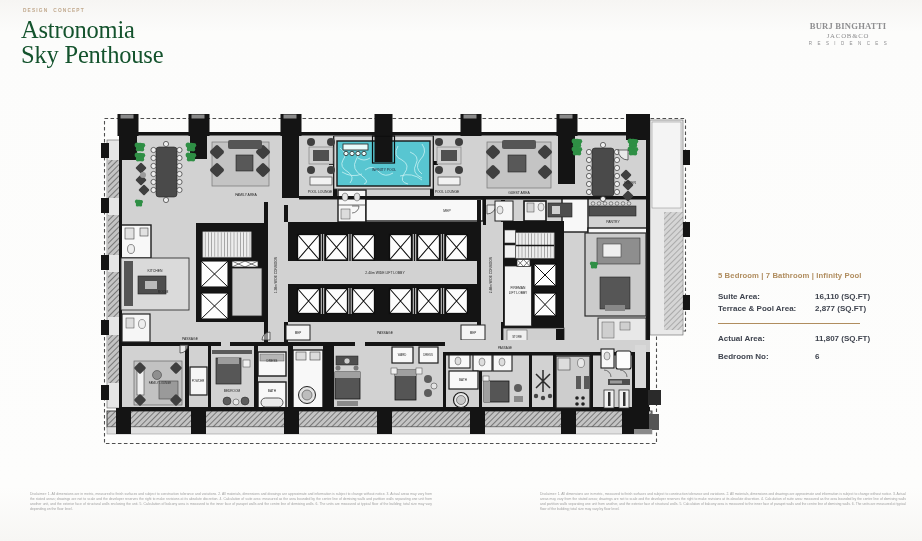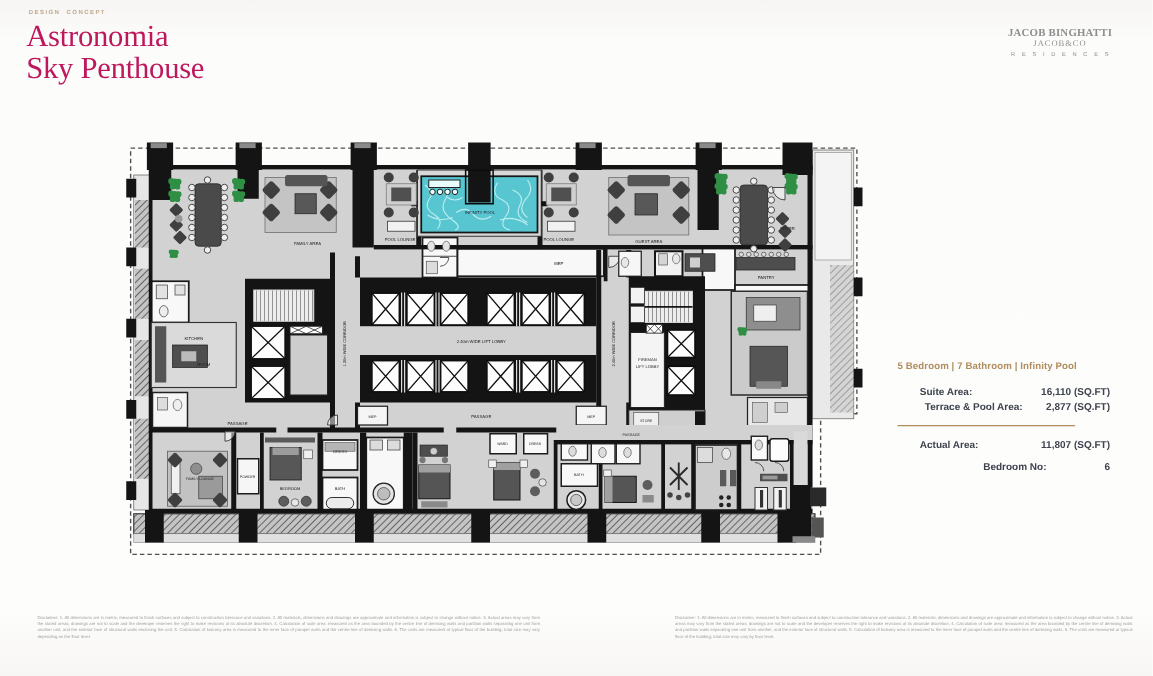--- a/index.html
+++ b/index.html
@@ -1,43 +1,43 @@
 <!DOCTYPE html>
 <html><head>
 <meta charset="utf-8">
 <style>
   html,body{margin:0;padding:0;}
   body{width:922px;height:541px;overflow:hidden;position:relative;
        background:linear-gradient(180deg,#f6f5f3 0%,#fcfcfb 6%,#fdfdfc 90%,#f7f6f4 100%);font-family:"Liberation Sans",sans-serif;}
   .eyebrow{position:absolute;left:23px;top:8px;font-size:4.8px;font-weight:bold;
        letter-spacing:1.15px;word-spacing:2.5px;color:#c0a88c;}
   .title{position:absolute;left:21px;top:18px;font-family:"Liberation Serif",serif;
-       font-size:24.5px;line-height:24.5px;color:#be185d;font-weight:normal;letter-spacing:-0.2px;}
+       font-size:24.5px;line-height:24.5px;color:#14532d;font-weight:normal;letter-spacing:-0.2px;}
   .logo{position:absolute;right:19px;top:21px;text-align:center;color:#8e8e90;width:110px;}
   .logo .l1{font-family:"Liberation Serif",serif;font-weight:bold;font-size:8.6px;letter-spacing:0.2px;}
   .logo .l2{font-family:"Liberation Serif",serif;font-size:6.8px;letter-spacing:0.8px;margin-top:1px;}
   .logo .l3{font-size:4.5px;letter-spacing:5.4px;margin-top:2px;margin-left:5px;}
   .info{position:absolute;left:718px;top:269px;width:170px;}
   .info .lvl{color:#b08d5f;font-size:12.5px;font-weight:bold;letter-spacing:-0.1px;}
-  .info .sub{color:#b08d5f;font-size:7.7px;font-weight:bold;margin-top:19px;letter-spacing:0.1px;}
-  .row{display:flex;font-size:8px;font-weight:bold;color:#3e434e;margin-top:3.5px;justify-content:flex-end;}
+  .info .sub{color:#b08d5f;font-size:7.7px;font-weight:bold;margin-top:2px;letter-spacing:0.1px;}
+  .row{display:flex;font-size:8px;font-weight:bold;color:#3e434e;margin-top:3.5px;}
   .row .lab{width:97px;}
   .rule{border:none;border-top:1.4px solid #b08d5f;margin:10px 0 10px 0;width:142px;margin-left:0;}
   .disc{position:absolute;top:492px;font-size:3.4px;line-height:5px;color:#a2a2a2;
         text-align:justify;}
   .disc.en{left:30px;width:402px;}
   .disc.ar{left:540px;width:366px;}
   svg{position:absolute;left:0;top:0;}
 </style>
 </head>
 <body>
 <div class="eyebrow">DESIGN CONCEPT</div>
 <div class="title">Astronomia<br>Sky Penthouse</div>
 <div class="logo">
-  <div class="l1">JACOB BINGHATTI</div>
+  <div class="l1">BURJ BINGHATTI</div>
   <div class="l2">JACOB&amp;CO</div>
   <div class="l3">RESIDENCES</div>
 </div>
 <div class="info">
   <div class="sub">5 Bedroom | 7 Bathroom | Infinity Pool</div>
   <div style="height:8px"></div>
   <div class="row">
       <span class="lab">Suite Area:</span>
       <span>16,110 (SQ.FT)</span>
     </div>

